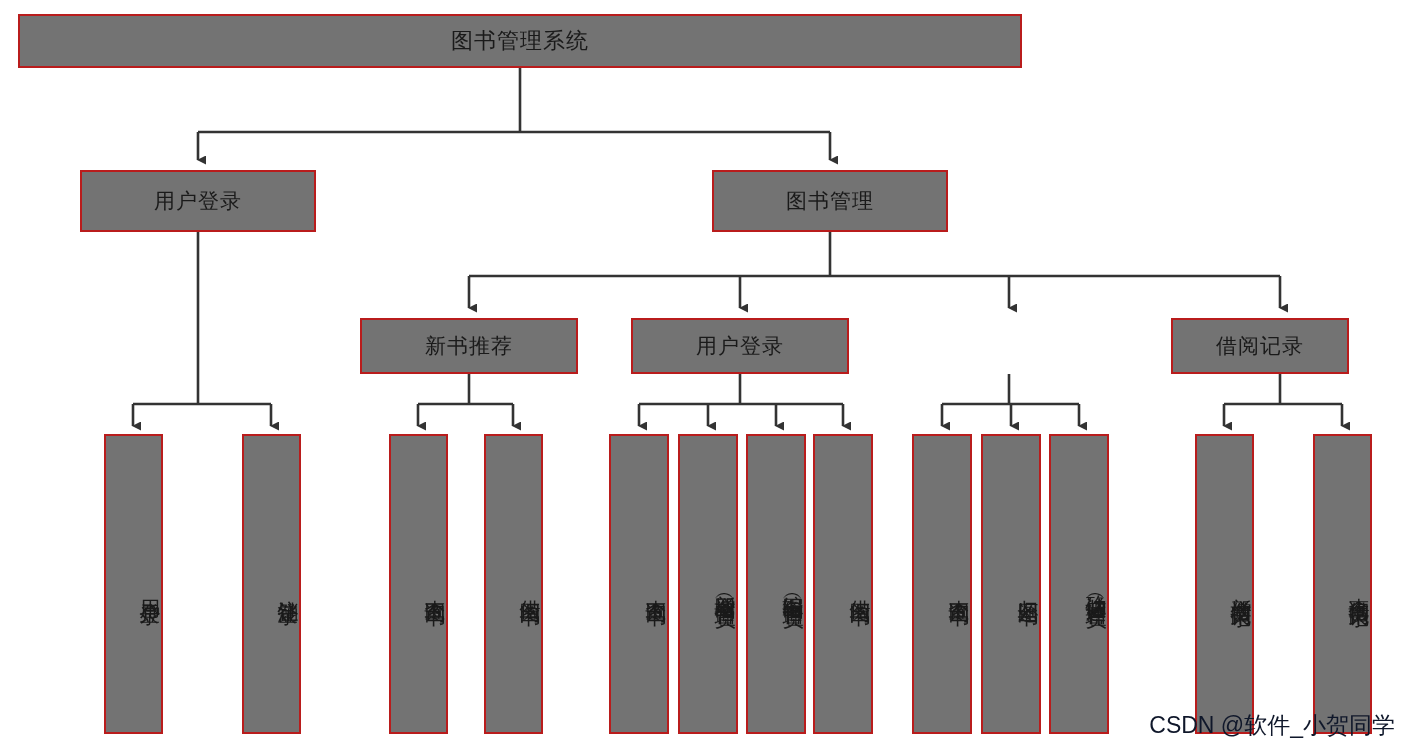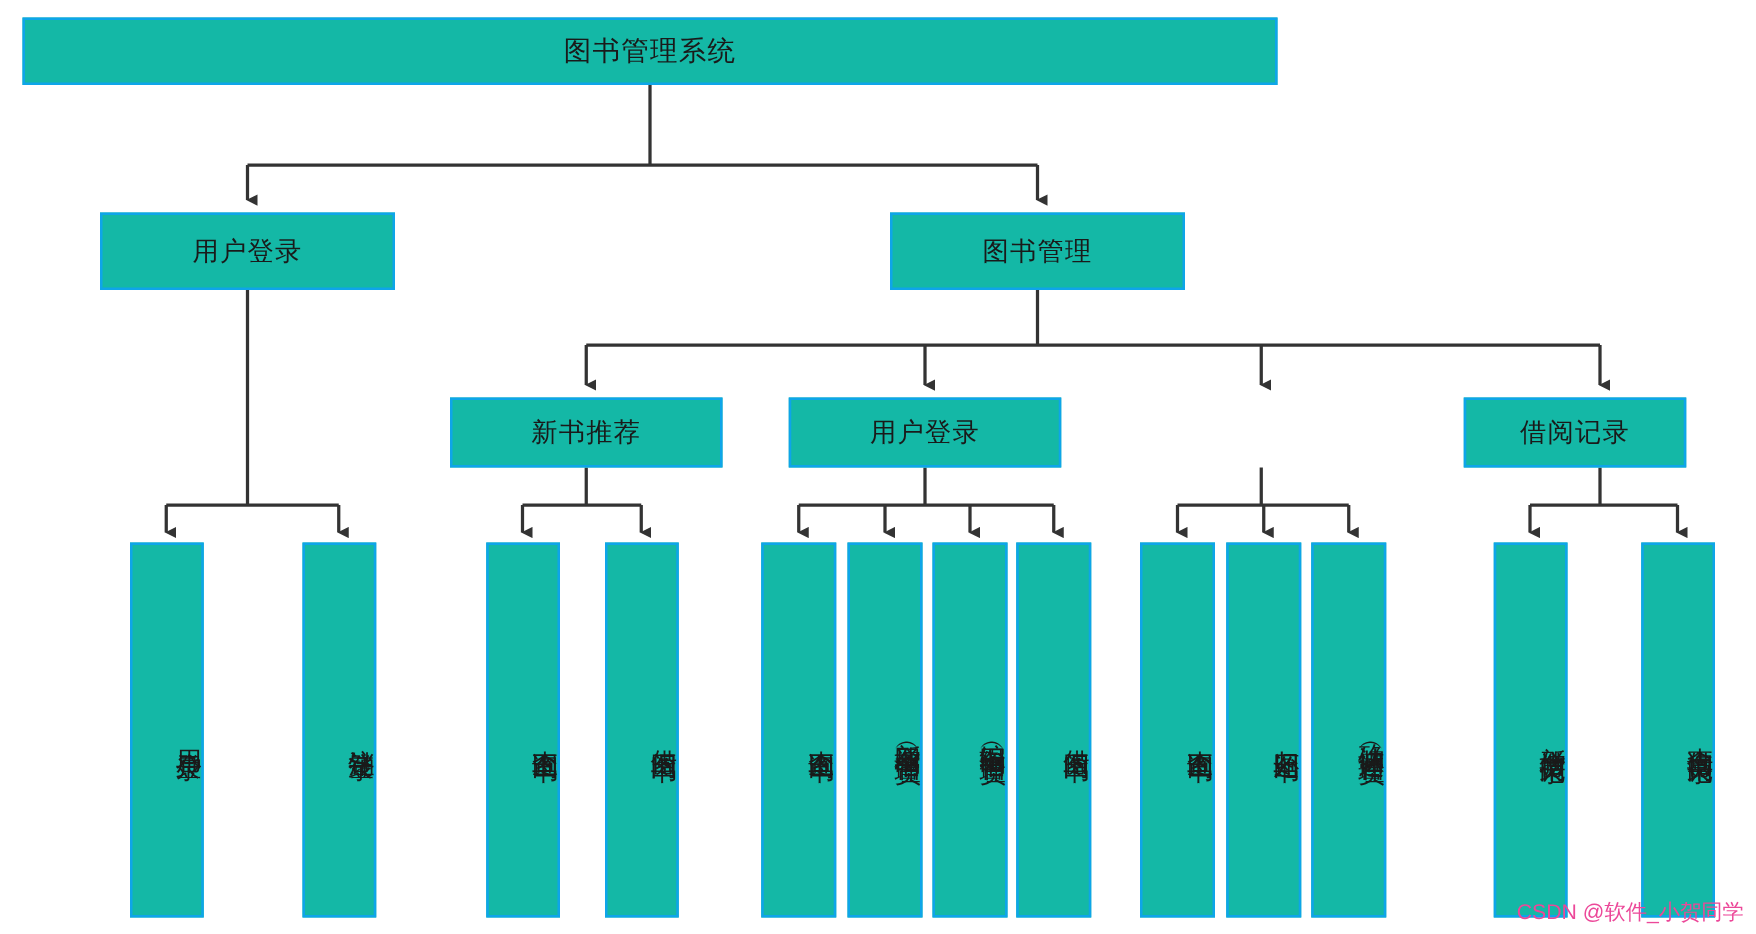--- a/index.html
+++ b/index.html
@@ -21,22 +21,22 @@
     position: absolute;
     left: 0;
     top: 0;
     width: 1405px;
     height: 747px;
     pointer-events: none;
   }
   .node {
     position: absolute;
     box-sizing: border-box;
-    border: 2px solid #0ea5e9;
-    background: #14b8a6;
+    border: 2px solid #b91c1c;
+    background: #737373;
     display: flex;
     align-items: center;
     justify-content: center;
     color: #1a1a1a;
     z-index: 2;
   }
   .node.horizontal {
     font-size: 21px;
     letter-spacing: 1px;
   }
@@ -55,22 +55,22 @@
     text-orientation: upright;
     white-space: nowrap;
   }
   .node.root {
     font-size: 22px;
   }
   .watermark {
     position: absolute;
     right: 10px;
     bottom: 6px;
-    font-size: 17px;
-    color: #ec4899;
+    font-size: 23px;
+    color: #0f172a;
     z-index: 5;
     white-space: nowrap;
   }
 </style>
 </head>
 <body>
 
 <div id="canvas">
 
   <svg class="wires" viewBox="0 0 1405 747">

